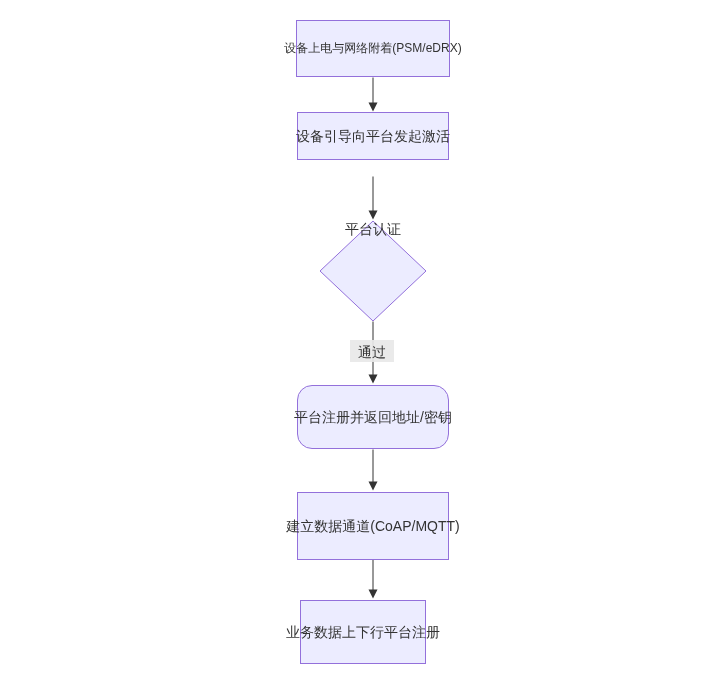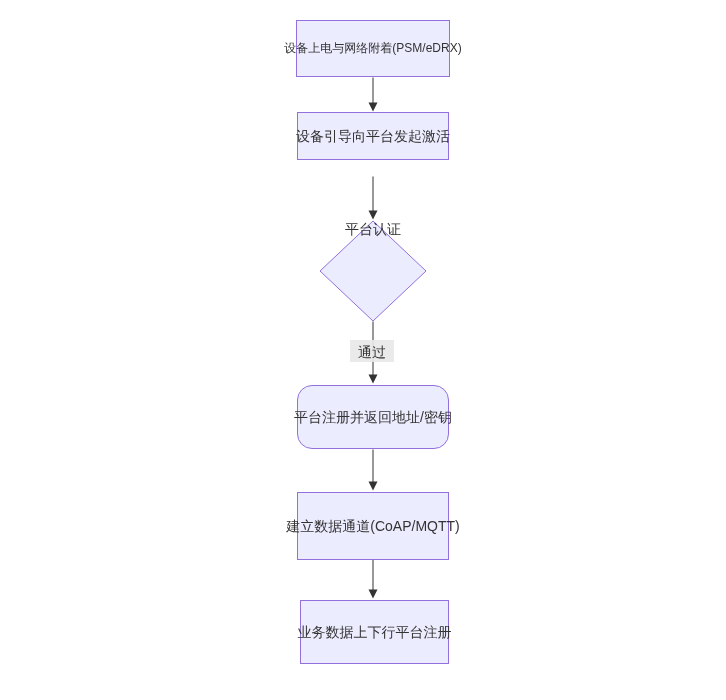--- a/index.html
+++ b/index.html
@@ -26,21 +26,21 @@
     font-size: 14px;
     line-height: 21px;
     color: #333333;
   }
   .node .line { white-space: nowrap; }
 
   #node-power { left: 296px; top: 20px; width: 154px; height: 57px; font-size: 12px; line-height: 19px; }
   #node-bootstrap { left: 297px; top: 112px; width: 152px; height: 48px; }
   #node-register { left: 297px; top: 385px; width: 152px; height: 64px; border-radius: 15px; }
   #node-channel { left: 297px; top: 492px; width: 152px; height: 68px; }
-  #node-business { left: 300px; top: 600px; width: 149px; height: 64px; align-items: center; }
+  #node-business { left: 300px; top: 600px; width: 126px; height: 64px; align-items: center; }
 
   .diamond-label {
     position: absolute;
     left: 321px; top: 221px; width: 104px; height: 100px;
     display: flex; justify-content: center;
     font-size: 14px; color: #333333;
   }
 
   .edge-label {
     position: absolute;

